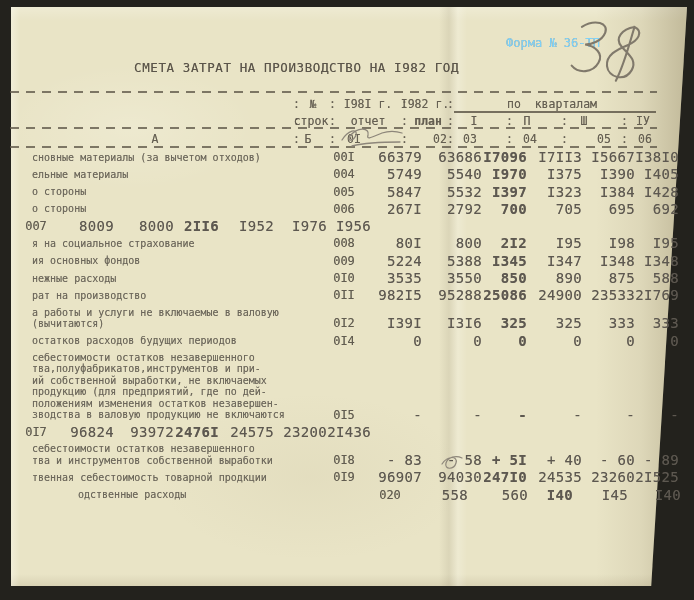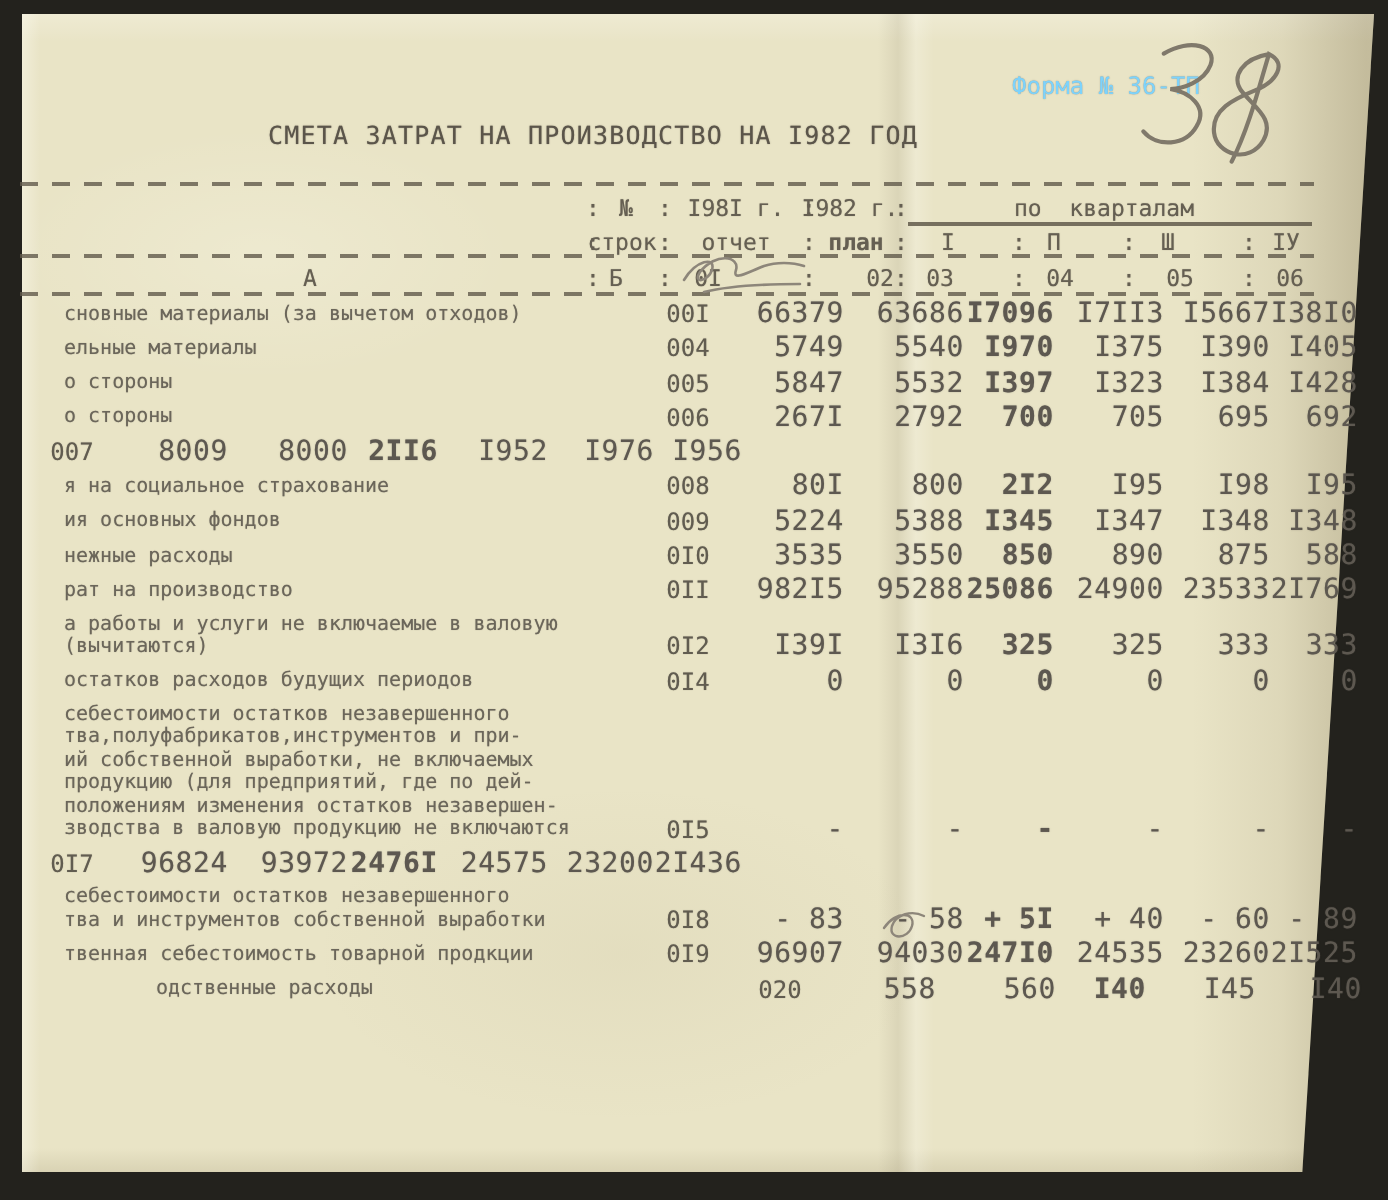--- a/index.html
+++ b/index.html
@@ -51,21 +51,21 @@
   .sep{position:absolute;white-space:pre;}
   
   .sA{left:293px;} .sB{left:329px;} .sC{left:401px;} .sD{left:447px;}
   .sE{left:506px;} .sF{left:561px;} .sG{left:621px;}
   
   .cNum{left:313px;} .cB{left:308px;} .cStrok{left:311px;}
   .c81a{left:368px;} .c81b{left:368px;} .c01{left:354px;}
   .c82a{left:425px;} .c82b{left:428px;font-weight:bold;} .c02{left:440px;}
   .cQgrp{left:552px;}
   .cQ1{left:474px;} .cQ2{left:527px;} .cQ3{left:584px;} .cQ4{left:643px;}
-  .cK1{left:470px;} .cK2{left:530px;} .cK3{left:590px;} .cK4{left:645px;}
+  .cK1{left:470px;} .cK2{left:530px;} .cK3{left:604px;} .cK4{left:645px;}
   .cA{left:155px;}
   
   .rows{position:absolute;left:12px;top:151px;width:650px;}
   .row{display:flex;align-items:flex-end;margin-bottom:5.3px;}
   .row:nth-child(16){margin-top:4px;padding-left:46px;}
   .cell-label{
     width:288px;flex:none;font-size:10px;line-height:11.4px;white-space:pre;
     color:#6b665a;text-shadow:0 0 .5px rgba(107,102,90,.55);margin-left:20px;
   }
   .cell-code{

